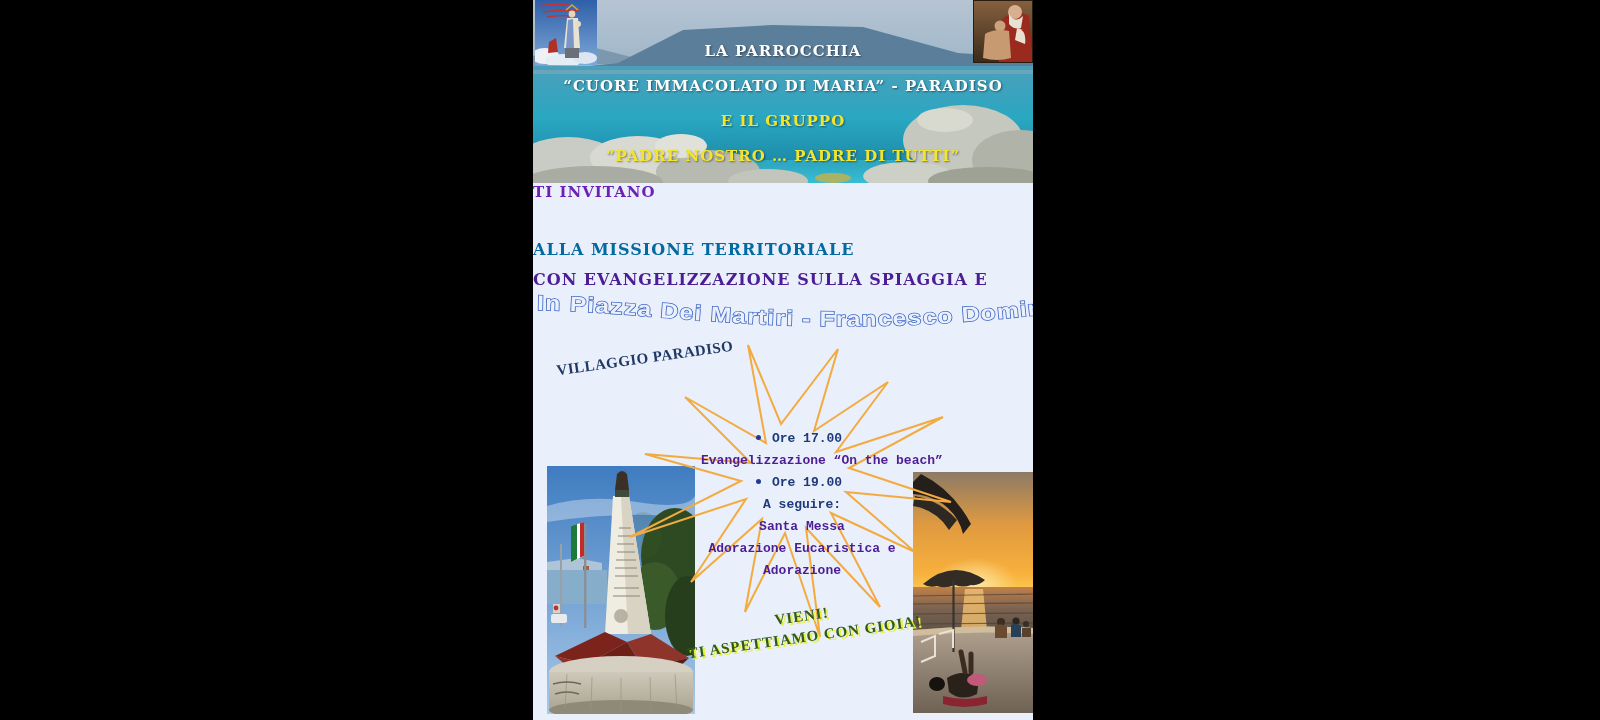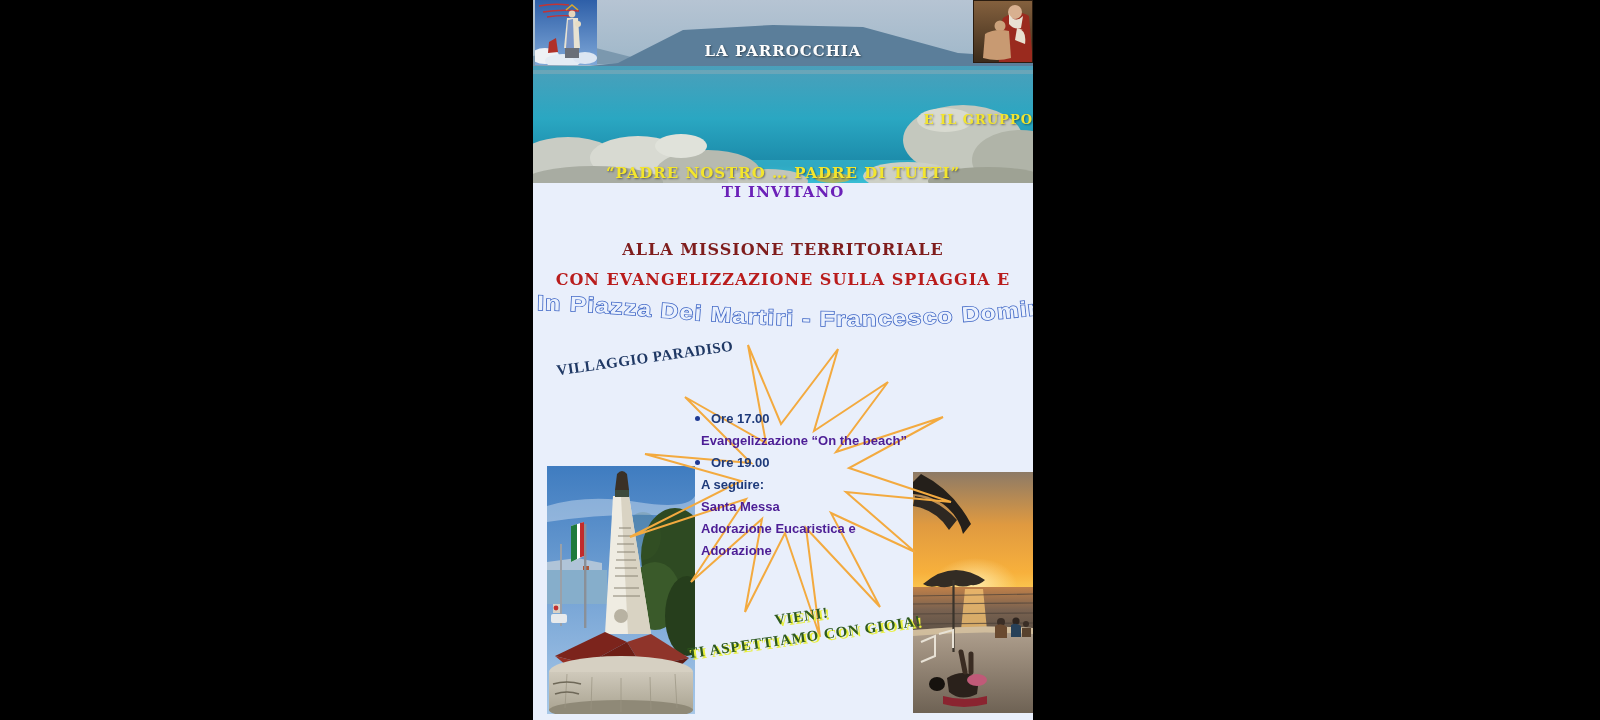--- a/index.html
+++ b/index.html
@@ -18,46 +18,46 @@
   .corner-photo.right{left:440px;width:60px;height:63px;}
   .hline{
     position:absolute;left:0;width:100%;text-align:center;
     font-family:"DejaVu Serif", serif;font-weight:bold;letter-spacing:1px;
     text-shadow:1px 1px 2px rgba(0,0,0,.45);white-space:nowrap;
   }
   .hwhite{color:#fdfdfd;}
   .hyellow{color:#f3e52e;}
   .h1{top:42px;font-size:15px;}
   .h2{top:77px;font-size:15px;}
-  .h3{top:112px;font-size:13px;text-align:right;}
-  .h4{top:164px;font-size:15px;}
+  .h3{top:112px;font-size:15px;}
+  .h4{top:147px;font-size:15px;}
   
   .iline{
-    position:absolute;left:0;width:100%;text-align:center;
+    position:absolute;left:0;width:100%;
     font-family:"DejaVu Serif", serif;font-weight:bold;letter-spacing:1px;white-space:nowrap;
   }
   .purple{top:183px;font-size:15px;color:#6b21b8;}
   .red1{top:209px;font-size:17px;color:#e02424;}
-  .red2{top:240px;font-size:16px;color:#7f1d1d;}
-  .red3{top:270px;font-size:16px;color:#b91c1c;}
+  .red2{top:240px;font-size:16px;color:#0369a1;}
+  .red3{top:270px;font-size:16px;color:#4c1d95;}
   .wave-svg{position:absolute;left:0;top:288px;width:500px;height:60px;overflow:hidden;}
   .village{
     position:absolute;left:22px;top:350px;width:180px;text-align:center;
     font-family:"Liberation Serif", serif;font-weight:bold;font-size:15px;
     color:#1f3864;transform:rotate(-8deg);letter-spacing:.5px;white-space:nowrap;
   }
   
   .photo{position:absolute;z-index:1;}
   .monument{left:14px;top:466px;width:148px;height:248px;}
   .beach{left:380px;top:472px;width:120px;height:241px;}
   
   .star-svg{position:absolute;left:0;top:0;width:500px;height:720px;z-index:2;pointer-events:none;}
   
-  .schedule{position:absolute;left:160px;top:408px;width:210px;z-index:3;
-    font-family:Liberation Sans, sans-serif;font-weight:bold;font-size:13px;}
+  .schedule{position:absolute;left:160px;top:428px;width:210px;z-index:3;
+    font-family:Liberation Mono, monospace;font-weight:bold;font-size:13px;text-align:center;}
   .srow{position:relative;height:22px;line-height:22px;white-space:nowrap;}
   .srow .dot{
     display:inline-block;width:5px;height:5px;border-radius:50%;
     background:#1f3a93;vertical-align:middle;margin-right:11px;margin-left:2px;margin-bottom:3px;
   }
   .srow.indent{padding-left:8px;}
   .sblue{color:#1e3a7a;}
   .sred{color:#4c1d95;}
   
   .closing{
@@ -154,20 +154,21 @@
         <circle cx="42" cy="12" r="7" fill="#d8b090"></circle>
         <path d="M36 14 Q42 24 50 16 L48 28 Q41 30 36 24 Z" fill="#e8e2d4"></path>
         <circle cx="27" cy="26" r="5.5" fill="#caa27c"></circle>
         <path d="M12 34 Q22 28 36 31 L38 58 Q24 62 10 58 Z" fill="#c89a72"></path>
         <path d="M44 28 Q54 30 52 44 L42 40 Z" fill="#e8e0d0"></path>
         <rect width="60" height="63" fill="none" stroke="#2a1c10" stroke-width="2"></rect>
       </svg>
     </div>
 
     <div class="hline hwhite h1">LA PARROCCHIA</div>
+    <div class="hline hwhite h2">“CUORE IMMACOLATO DI MARIA”  - PARADISO</div>
     <div class="hline hyellow h3">E IL GRUPPO</div>
     <div class="hline hyellow h4">“PADRE NOSTRO … PADRE DI TUTTI”</div>
   </div>
 
   <div class="iline purple">TI INVITANO</div>
   <div class="iline red2">ALLA MISSIONE TERRITORIALE</div>
   <div class="iline red3">CON EVANGELIZZAZIONE SULLA SPIAGGIA E</div>
 
   <svg class="wave-svg" viewBox="0 0 500 60">
     <defs>

